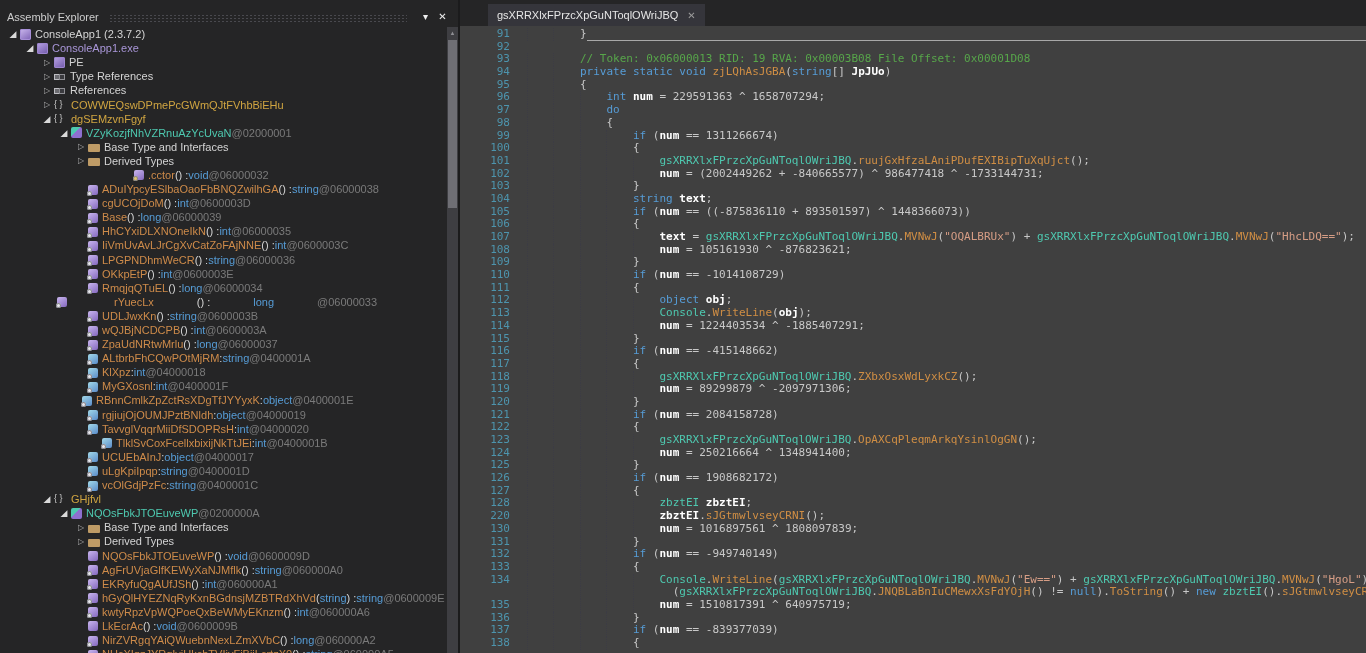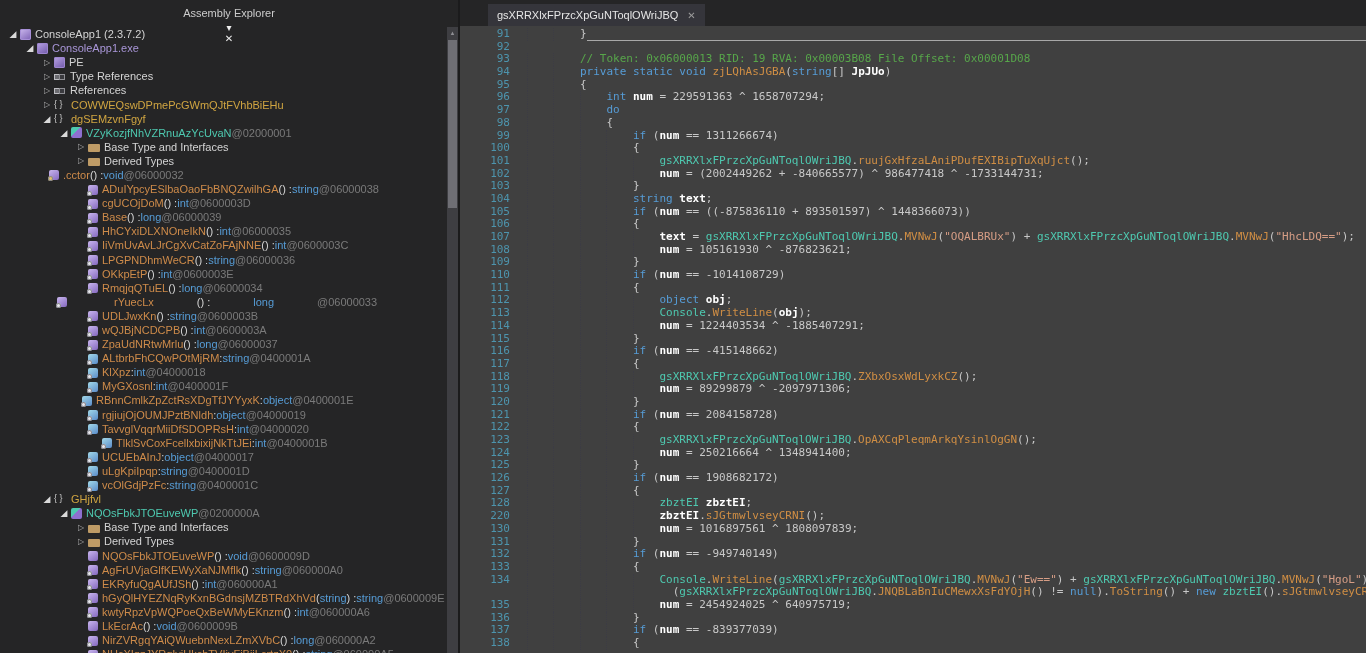--- a/index.html
+++ b/index.html
@@ -1,19 +1,19 @@
 <!DOCTYPE html>
 <html><head>
 <meta charset="utf-8">
 <style>
   html,body{margin:0;padding:0;width:1366px;height:653px;overflow:hidden;
     background:#1B1B1C;font-family:"Liberation Sans",sans-serif;position:relative;}
   
   .left{position:absolute;left:0;top:0;width:458px;height:653px;background:#252526;}
-  .lp-header{position:absolute;top:7px;left:0;right:0;height:19px;display:flex;align-items:center;padding:0 7px;background:#252526;flex-direction:column;}
+  .lp-header{position:absolute;top:7px;left:0;right:0;height:19px;display:flex;align-items:center;padding:0 7px;background:#252526;}
   .lp-title{font-size:11px;color:#CCCCCC;white-space:nowrap;}
   .grip{flex:1;height:8px;margin:3px 10px 0;
     background-image:radial-gradient(circle,#49494E 0.9px,transparent 1px);background-size:4px 3px;}
   .lp-btn{width:17px;height:16px;display:flex;align-items:center;justify-content:center;color:#EFEFEF;font-size:10px;cursor:default;}
   .tree{position:absolute;top:27px;left:0;right:11px;bottom:0;overflow:hidden;font-size:11px;}
   .trow{height:14.1px;display:flex;align-items:center;white-space:nowrap;}
   .exp{width:14px;display:inline-flex;justify-content:center;color:#ABABAB;font-size:8px;flex:none;}
   .exp.open{color:#DADADA;font-size:9px;}
   .ticon{width:13px;height:12px;margin-right:4px;flex:none;position:relative;display:inline-block;}
   .ic-assembly{width:11px;height:11px;border-radius:2px;background:linear-gradient(145deg,#CBB8EE,#7C61B4);box-shadow:inset 0 0 0 1px #A78FD8;}
@@ -101,21 +101,21 @@
       <div class="trow" style="padding-left: 74px;">
         <span class="exp">▷</span>
         <span class="ticon ic-folder"></span>
         <span class="s-def">Base Type and Interfaces</span>
       </div>
       <div class="trow" style="padding-left: 74px;">
         <span class="exp">▷</span>
         <span class="ticon ic-folder"></span>
         <span class="s-def">Derived Types</span>
       </div>
-      <div class="trow" style="padding-left: 35px;">
+      <div class="trow" style="padding-left: 76px; margin-left: 44px;">
         <span class="exp"></span>
         <span class="ticon ic-method-lock"></span>
         <span class="s-mem">.cctor</span>
         <span class="s-def">() : </span>
         <span class="s-ty">void</span>
         <span class="s-ad"> @06000032</span>
       </div>
       <div class="trow" style="padding-left: 74px;">
         <span class="exp"></span>
         <span class="ticon ic-method-priv"></span>
@@ -432,18 +432,18 @@
       <div class="cl"><span class="ln tk-ln">126</span><span class="ind"></span><span class="ind"></span><span class="ind"></span><span class="ind"></span><span class="tk-kw">if</span><span class="tk-pl"> (</span><span class="tk-lo">num</span><span class="tk-pl"> == </span><span class="tk-nu">1908682172</span><span class="tk-pl">)</span></div>
       <div class="cl"><span class="ln tk-ln">127</span><span class="ind"></span><span class="ind"></span><span class="ind"></span><span class="ind"></span><span class="tk-pl">{</span></div>
       <div class="cl"><span class="ln tk-ln">128</span><span class="ind"></span><span class="ind"></span><span class="ind"></span><span class="ind"></span><span class="ind"></span><span class="tk-ty">zbztEI</span><span class="tk-pl"> </span><span class="tk-lo">zbztEI</span><span class="tk-pl">;</span></div>
       <div class="cl"><span class="ln tk-ln">220</span><span class="ind"></span><span class="ind"></span><span class="ind"></span><span class="ind"></span><span class="ind"></span><span class="tk-lo">zbztEI</span><span class="tk-pl">.</span><span class="tk-me">sJGtmwlvseyCRNI</span><span class="tk-pl">();</span></div>
       <div class="cl"><span class="ln tk-ln">130</span><span class="ind"></span><span class="ind"></span><span class="ind"></span><span class="ind"></span><span class="ind"></span><span class="tk-lo">num</span><span class="tk-pl"> = </span><span class="tk-nu">1016897561</span><span class="tk-pl"> ^ </span><span class="tk-nu">1808097839</span><span class="tk-pl">;</span></div>
       <div class="cl"><span class="ln tk-ln">131</span><span class="ind"></span><span class="ind"></span><span class="ind"></span><span class="ind"></span><span class="tk-pl">}</span></div>
       <div class="cl"><span class="ln tk-ln">132</span><span class="ind"></span><span class="ind"></span><span class="ind"></span><span class="ind"></span><span class="tk-kw">if</span><span class="tk-pl"> (</span><span class="tk-lo">num</span><span class="tk-pl"> == </span><span class="tk-nu">-949740149</span><span class="tk-pl">)</span></div>
       <div class="cl"><span class="ln tk-ln">133</span><span class="ind"></span><span class="ind"></span><span class="ind"></span><span class="ind"></span><span class="tk-pl">{</span></div>
       <div class="cl"><span class="ln tk-ln">134</span><span class="ind"></span><span class="ind"></span><span class="ind"></span><span class="ind"></span><span class="ind"></span><span class="tk-ty">Console</span><span class="tk-pl">.</span><span class="tk-me">WriteLine</span><span class="tk-pl">(</span><span class="tk-ty">gsXRRXlxFPrzcXpGuNToqlOWriJBQ</span><span class="tk-pl">.</span><span class="tk-me">MVNwJ</span><span class="tk-pl">(</span><span class="tk-st">"Ew=="</span><span class="tk-pl">) + </span><span class="tk-ty">gsXRRXlxFPrzcXpGuNToqlOWriJBQ</span><span class="tk-pl">.</span><span class="tk-me">MVNwJ</span><span class="tk-pl">(</span><span class="tk-st">"HgoL"</span><span class="tk-pl">) +</span></div>
       <div class="cl"><span class="ln tk-ln"></span><span class="ind"></span><span class="ind"></span><span class="ind"></span><span class="ind"></span><span class="ind"></span><span class="tk-pl">  (</span><span class="tk-ty">gsXRRXlxFPrzcXpGuNToqlOWriJBQ</span><span class="tk-pl">.</span><span class="tk-me">JNQBLaBnIuCMewxXsFdYOjH</span><span class="tk-pl">() != </span><span class="tk-kw">null</span><span class="tk-pl">).</span><span class="tk-me">ToString</span><span class="tk-pl">() + </span><span class="tk-kw">new</span><span class="tk-pl"> </span><span class="tk-ty">zbztEI</span><span class="tk-pl">().</span><span class="tk-me">sJGtmwlvseyCRNI</span><span class="tk-pl">().</span><span class="tk-me">ToString</span><span class="tk-pl">());</span></div>
-      <div class="cl"><span class="ln tk-ln">135</span><span class="ind"></span><span class="ind"></span><span class="ind"></span><span class="ind"></span><span class="ind"></span><span class="tk-lo">num</span><span class="tk-pl"> = </span><span class="tk-nu">2454924025</span><span class="tk-pl"> ^ </span><span class="tk-nu">640975719</span><span class="tk-pl">;</span></div>
+      <div class="cl"><span class="ln tk-ln">135</span><span class="ind"></span><span class="ind"></span><span class="ind"></span><span class="ind"></span><span class="ind"></span><span class="tk-lo">num</span><span class="tk-pl"> = </span><span class="tk-nu">1510817391</span><span class="tk-pl"> ^ </span><span class="tk-nu">640975719</span><span class="tk-pl">;</span></div>
       <div class="cl"><span class="ln tk-ln">136</span><span class="ind"></span><span class="ind"></span><span class="ind"></span><span class="ind"></span><span class="tk-pl">}</span></div>
       <div class="cl"><span class="ln tk-ln">137</span><span class="ind"></span><span class="ind"></span><span class="ind"></span><span class="ind"></span><span class="tk-kw">if</span><span class="tk-pl"> (</span><span class="tk-lo">num</span><span class="tk-pl"> == </span><span class="tk-nu">-839377039</span><span class="tk-pl">)</span></div>
       <div class="cl"><span class="ln tk-ln">138</span><span class="ind"></span><span class="ind"></span><span class="ind"></span><span class="ind"></span><span class="tk-pl">{</span></div>
     </div>
 </div>
 
 </body></html>

